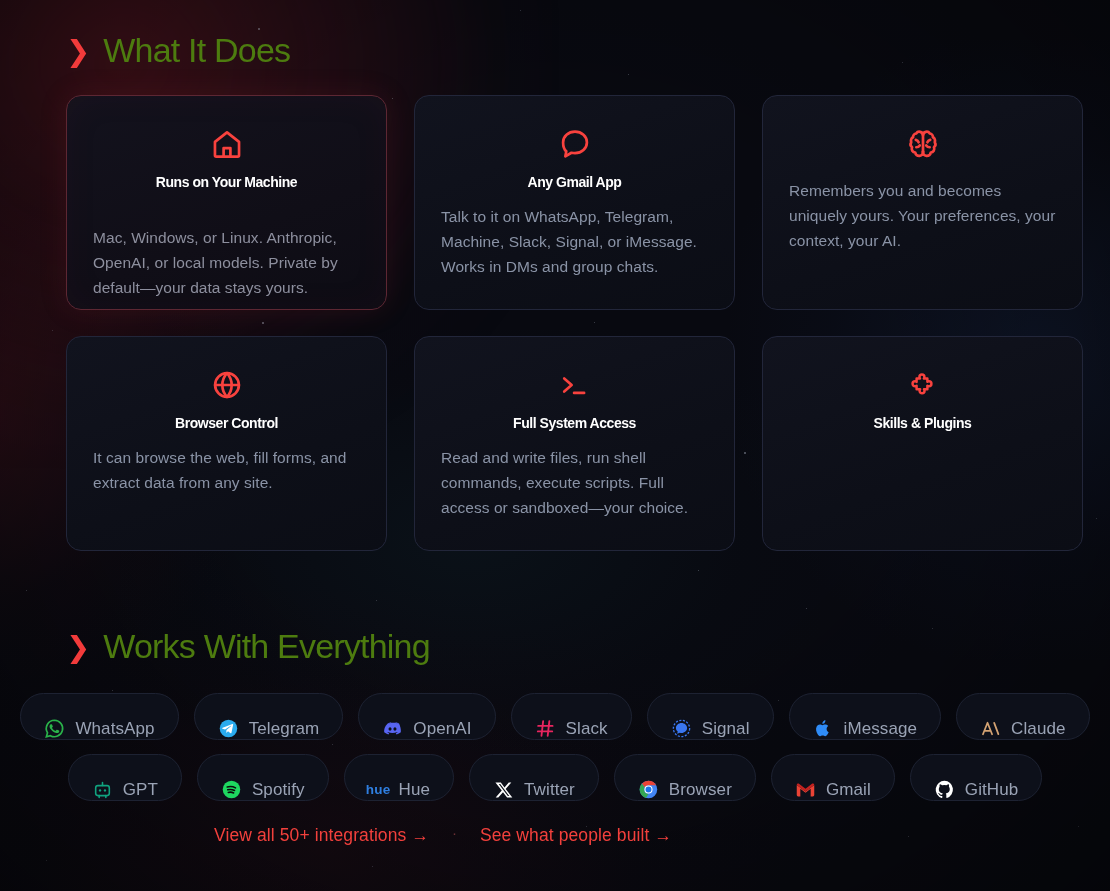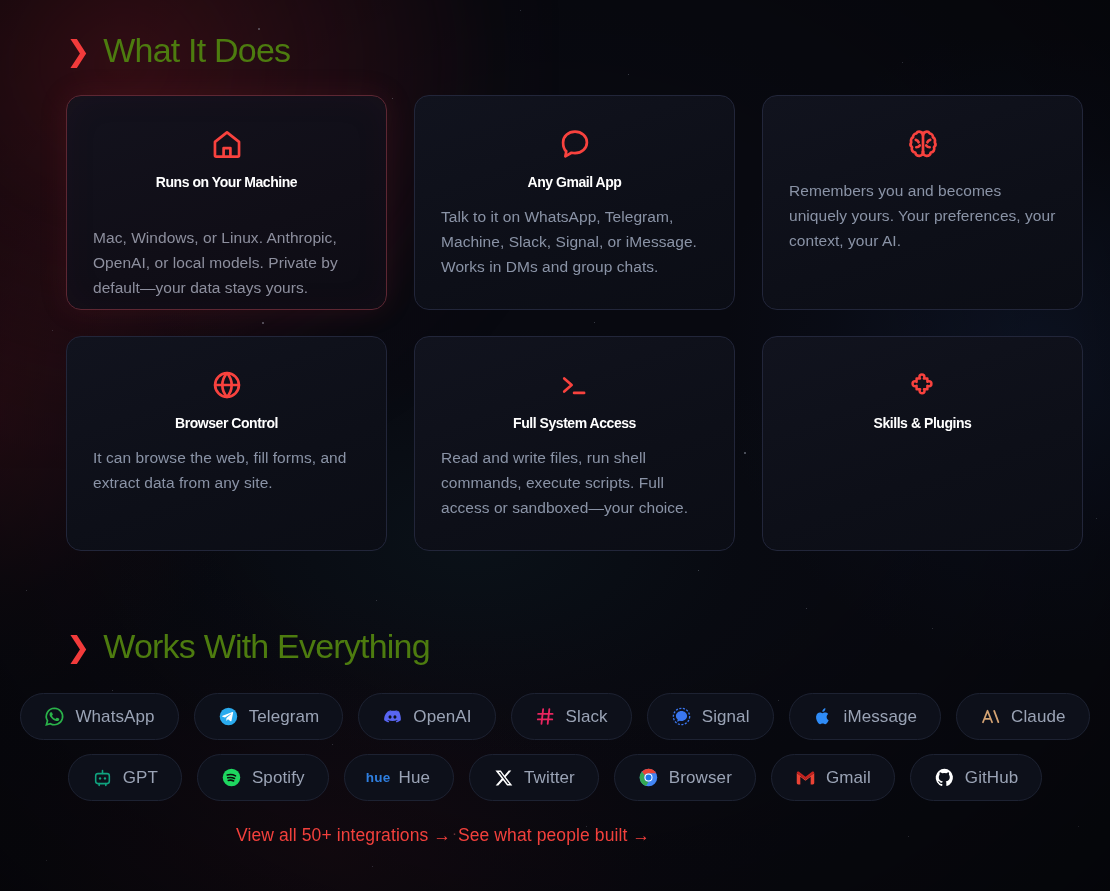--- a/index.html
+++ b/index.html
@@ -95,39 +95,39 @@
     color:#8a93a6;
     letter-spacing:0.05px;
   }
   .card.featured .card-desc { color:#8d8f9e;margin-top:35px; }
 
   
   .pills { position:absolute; left:0; top:693px; width:1110px; }
   .pill-row { display:flex; justify-content:center; gap:15px; }
   .pill-row + .pill-row { margin-top:14px; }
   .pill {
-    display:inline-flex; align-items:center; gap:10px;
+    display:inline-flex; align-items:flex-end; gap:10px;
     height:47px; padding:0 23px;
     border-radius:24px;
     border:1px solid #1d2232;
     background:#0d101a;
     color:#9aa3b5;
     font-size:17px; letter-spacing:0.1px;
     white-space:nowrap;
   }
   .pill .pico { width:21px; height:21px; display:flex; align-items:center; justify-content:center; flex:0 0 21px; }
   .pill .pico svg { display:block; }
   .hue-mark {
     font-size:13.5px; font-weight:700; color:#2f7fe0; letter-spacing:0.2px;
   }
 
   
   .links {
     position:absolute; top:825px; left:0; width:886px;
-    display:flex; align-items:flex-start; justify-content:center; gap:1px;
+    display:flex; align-items:flex-start; justify-content:center; gap:23px;
   }
   .link {
     color:#f2403c; font-size:17.5px; letter-spacing:0.1px;
     text-decoration:none; white-space:nowrap;
   }
   .link-dot { color:#6b3035; font-size:15px; line-height:1; }
 </style>
 </head>
 <body>
 

